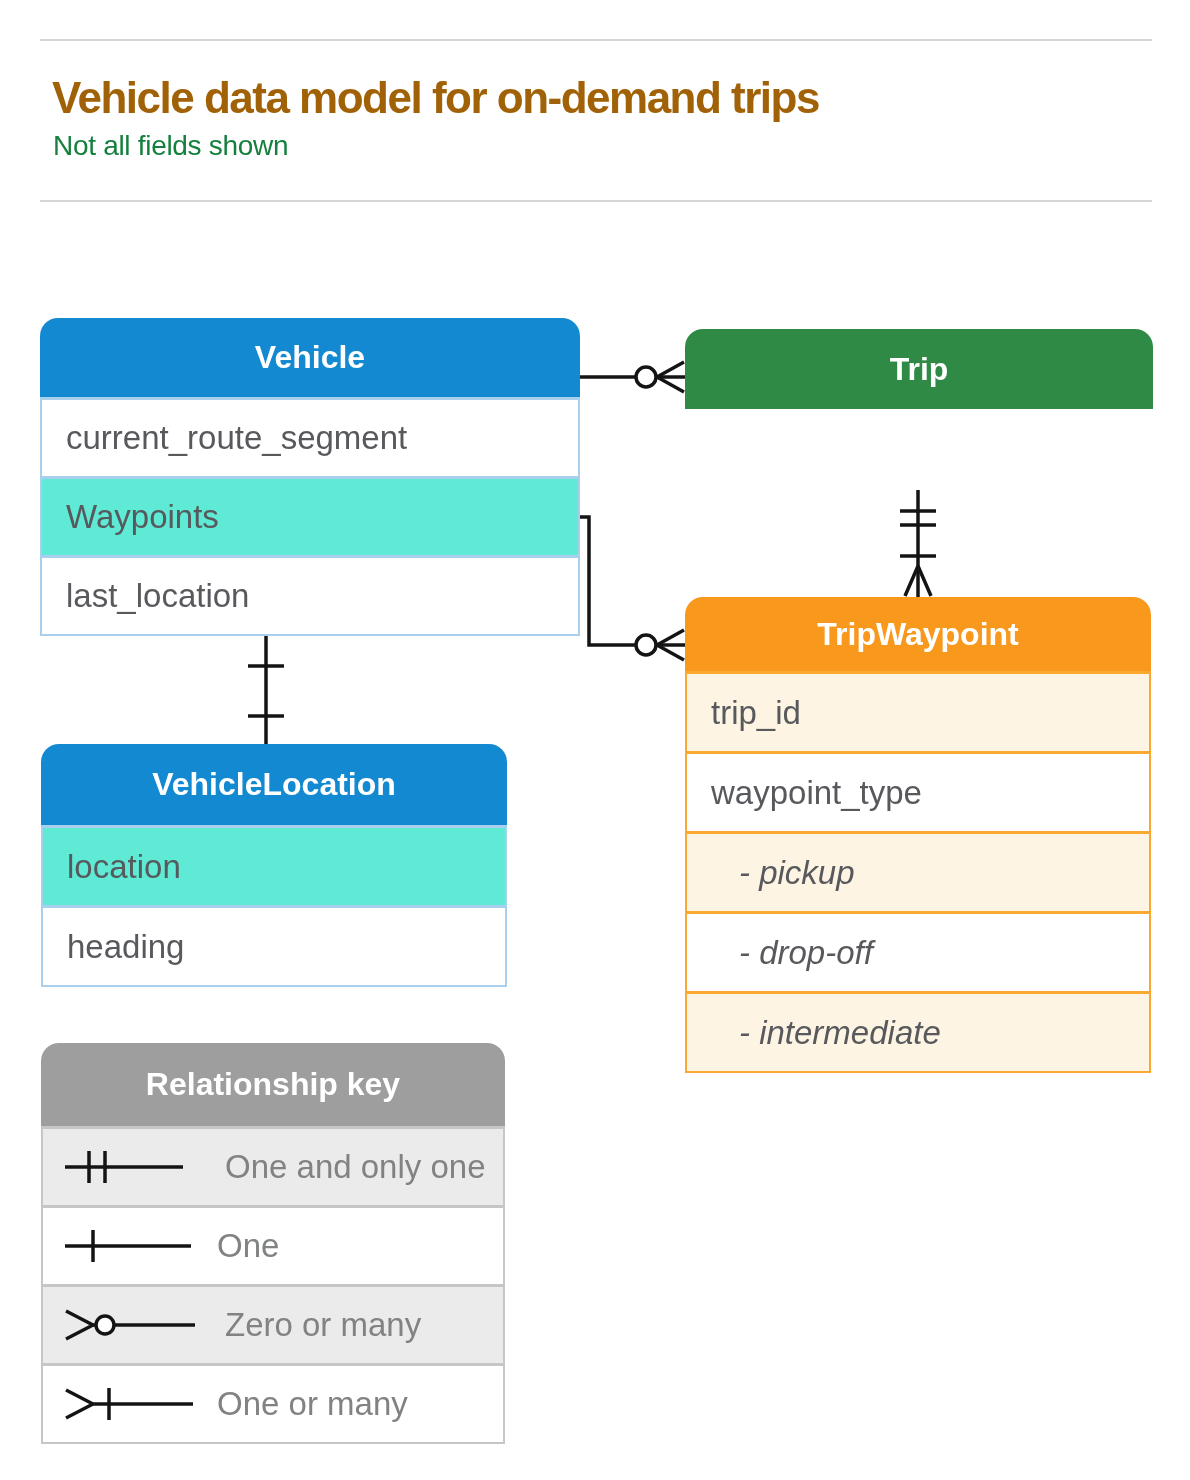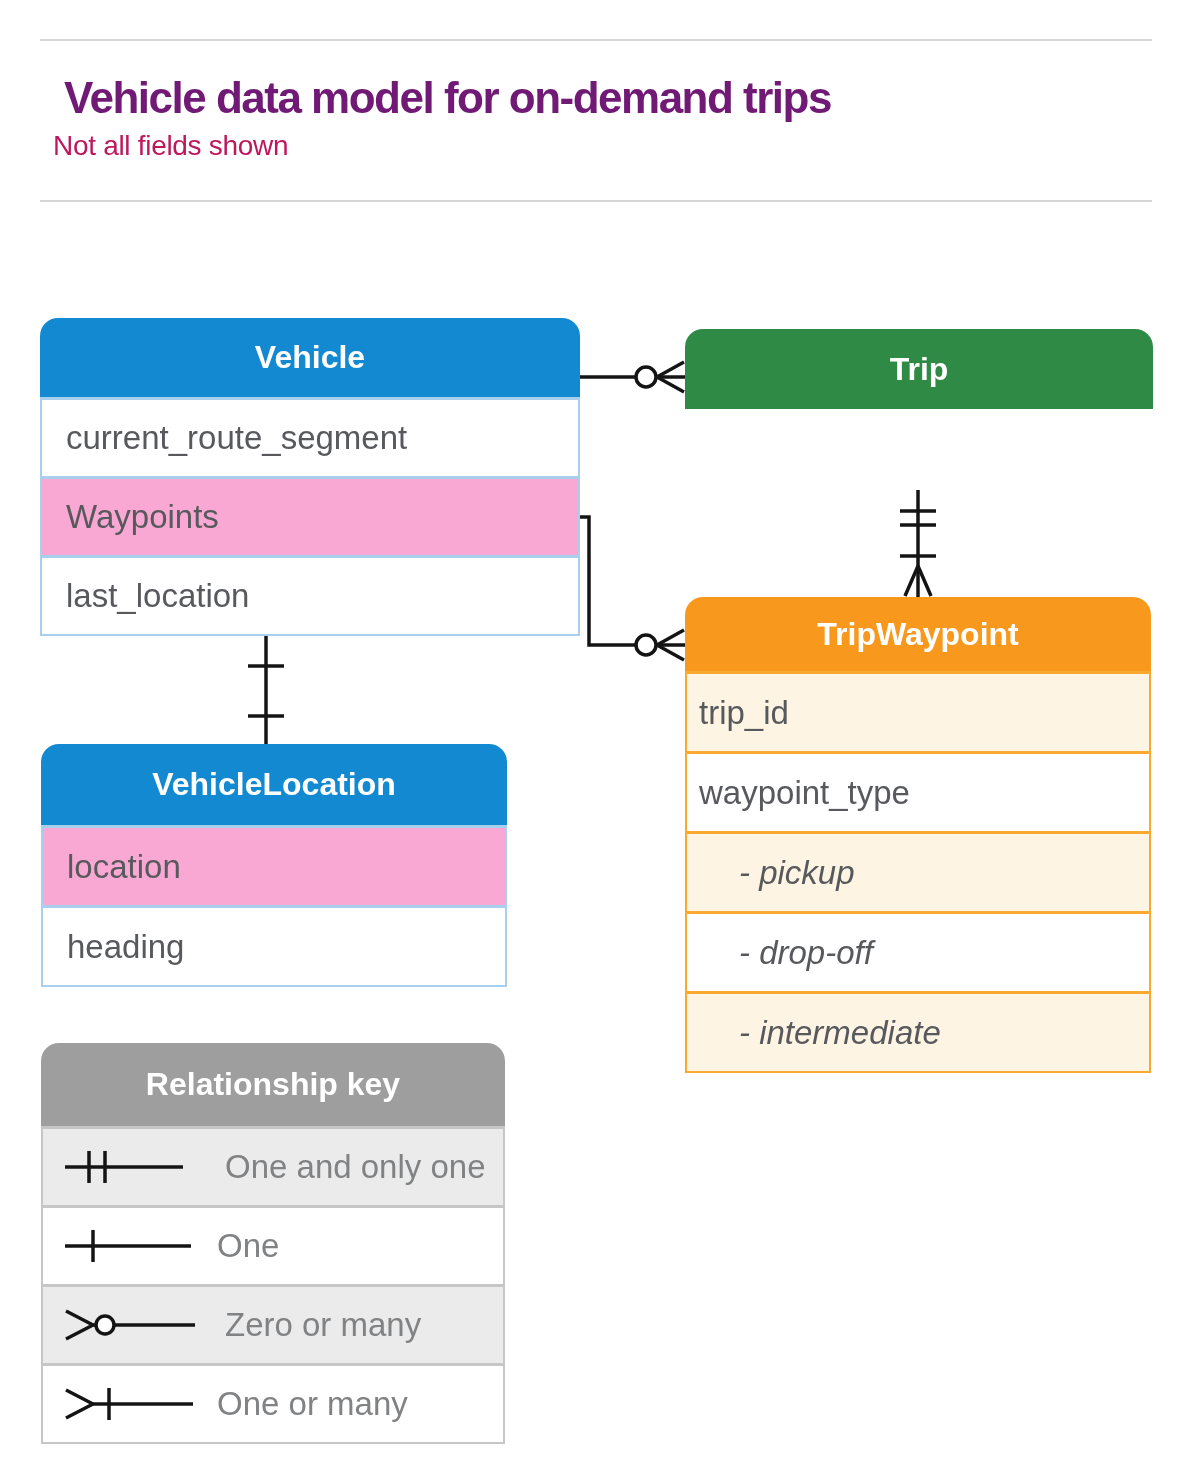--- a/index.html
+++ b/index.html
@@ -21,31 +21,30 @@
   }
   .rule-top { top: 39px; }
   .rule-bottom { top: 200px; }
   .page-title {
     position: absolute;
     left: 52px;
     top: 74px;
     font-size: 44px;
     font-weight: bold;
     letter-spacing: -1.5px;
-    color: #701a75;
+    color: #a16207;
     line-height: 48px;
-    margin-left: 12px;
   }
   .page-subtitle {
     position: absolute;
     left: 53px;
     top: 130px;
     font-size: 28px;
     letter-spacing: -0.3px;
-    color: #be185d;
+    color: #15803d;
     line-height: 32px;
   }
 
   .entity {
     position: absolute;
     z-index: 2;
     background: #ffffff;
     border-radius: 18px 18px 0 0;
   }
   .entity .thead {
@@ -66,21 +65,21 @@
     display: flex;
     align-items: center;
     background: #ffffff;
   }
   .entity .trow.sub { padding-left: 52px; font-style: italic; }
 
   
   .blue .thead { background: #1389d2; }
   .blue .rows { border-color: #a9cfef; border-width: 2px; }
   .blue .trow { border-top: 3px solid #a9cfef; }
-  .blue .trow.alt { background: #f9a8d4; }
+  .blue .trow.alt { background: #5eead4; }
 
   
   .green .thead { background: #2e8a44; }
   .green .rows { border-color: #8cc79a; border-width: 2px; }
   .green .trow { border-top: 3px solid #b9ddc1; }
   .green .trow.alt { background: #e8f3eb; }
 
   
   .orange .thead { background: #f8981d; }
   .orange .rows { border-color: #f9a930; border-width: 2px; }
@@ -106,21 +105,21 @@
 
   
   .entity-vehicle          { left: 40px;  top: 318px;  width: 540px; }
   .entity-vehicle .thead   { height: 79px; }
   .entity-vehicle .trow    { height: 79px; }
   .entity-trip             { left: 685px; top: 329px;  width: 468px; }
   .entity-trip .thead      { height: 80px; }
   .entity-trip .trow       { height: 79px; }
   .entity-tripwaypoint        { left: 685px; top: 597px;  width: 466px; }
   .entity-tripwaypoint .thead { height: 74px; }
-  .entity-tripwaypoint .trow  { height: 80px; padding-left: 12px; }
+  .entity-tripwaypoint .trow  { height: 80px; }
   .entity-vehiclelocation        { left: 41px;  top: 744px;  width: 466px; }
   .entity-vehiclelocation .thead { height: 81px; }
   .entity-vehiclelocation .trow  { height: 80px; }
   .entity-key           { left: 41px;  top: 1043px; width: 464px; }
   .entity-key .thead    { height: 83px; }
   .entity-key .trow     { height: 79px; }
 </style>
 </head>
 <body>
 

